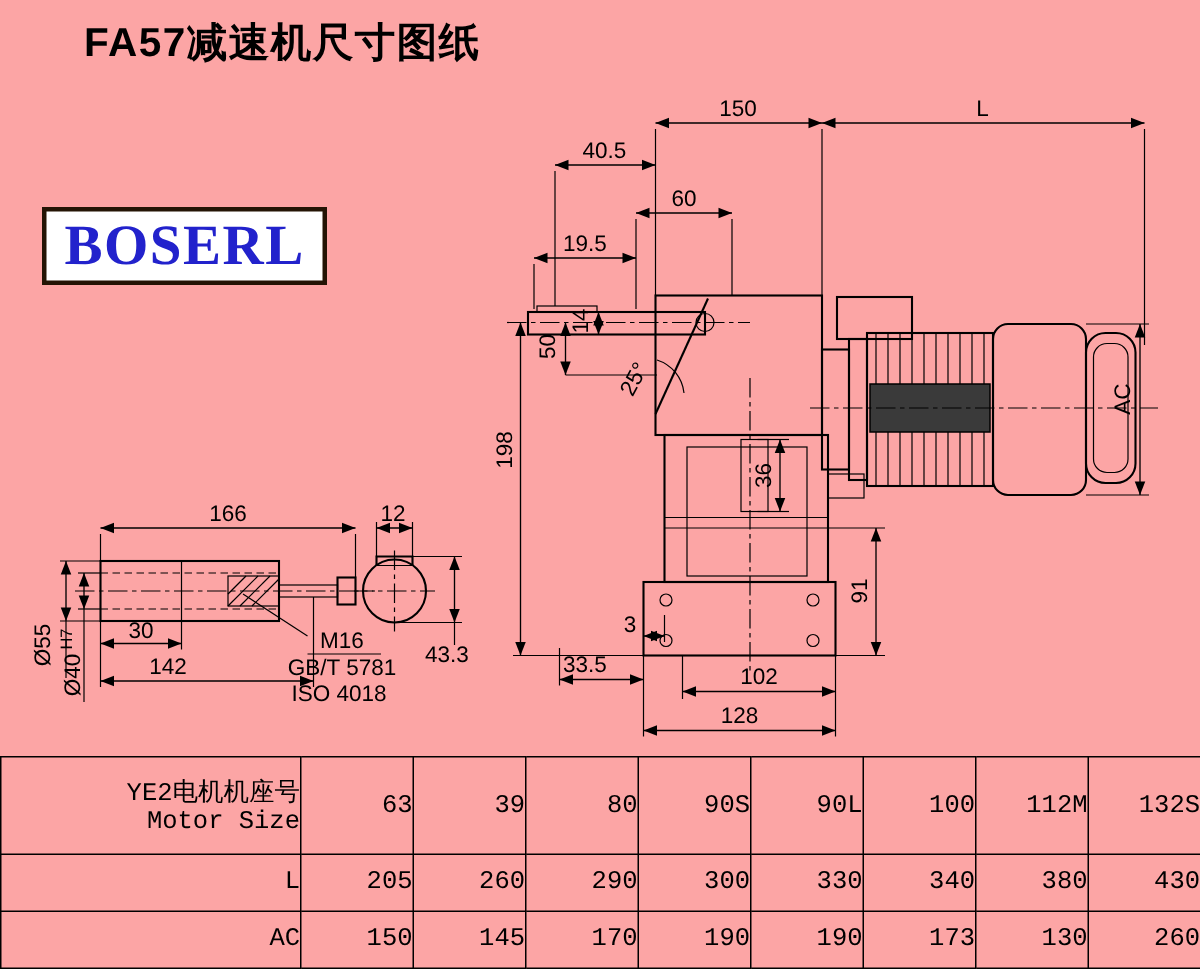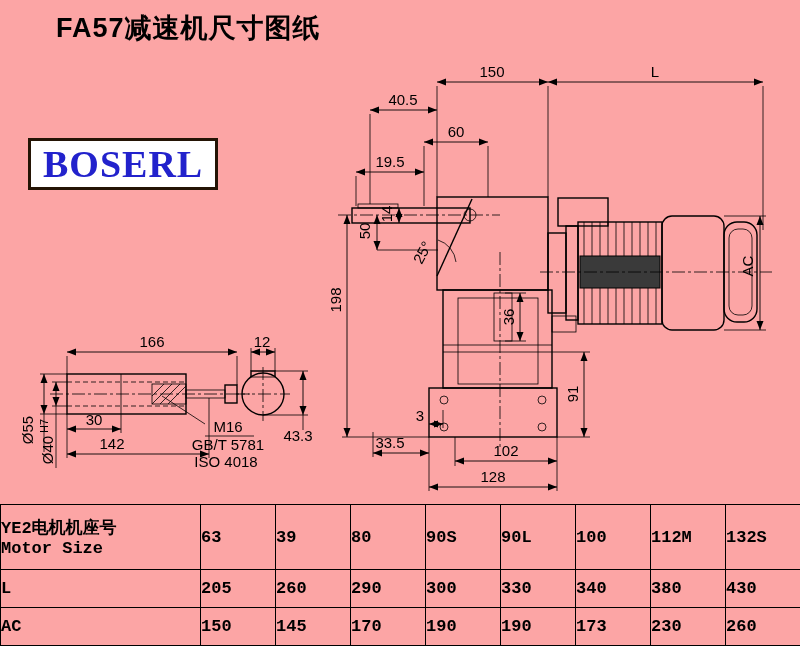--- a/index.html
+++ b/index.html
@@ -14,22 +14,22 @@
   .med{stroke:#000;stroke-width:1.4;fill:none;}
   .thin{stroke:#000;stroke-width:0.8;fill:none;}
   .dimline{stroke:#000;stroke-width:0.9;fill:none;}
   .cl{stroke:#000;stroke-width:0.8;fill:none;stroke-dasharray:13 3 3 3;}
   .dash{stroke:#000;stroke-width:0.8;fill:none;stroke-dasharray:5 3;}
   text.dim{font-family:"Liberation Sans",sans-serif;font-size:15px;fill:#000;text-anchor:middle;}
   text.dimsmall{font-size:11px;}
   #spec-table{position:absolute;left:0;top:504px;width:800px;height:142px;
       border-collapse:collapse;table-layout:fixed;
       font-family:"Liberation Mono","DejaVu Sans Mono",monospace;font-size:17px;}
-  #spec-table th,#spec-table td{border:1px solid #000;text-align:left;
-      vertical-align:middle;padding:0;font-weight:700;overflow:hidden;}
+  #spec-table th,#spec-table td{border:1px solid #000;text-align:right;
+      vertical-align:middle;padding:0;font-weight:400;overflow:hidden;}
   #spec-table tr.hdr{height:52px;}
   #spec-table tr.data{height:30px;}
 </style>
 </head>
 <body>
 
 <div id="page">
 
   <div id="title">FA57减速机尺寸图纸</div>
   <div id="logo">BOSERL</div>
@@ -248,19 +248,19 @@
       <td>430</td>
     </tr>
     <tr class="data">
       <td>AC</td>
       <td>150</td>
       <td>145</td>
       <td>170</td>
       <td>190</td>
       <td>190</td>
       <td>173</td>
-      <td>230</td>
+      <td>130</td>
       <td>260</td>
     </tr>
   </tbody>
     </table>
 
 </div>
 
 </body></html>

